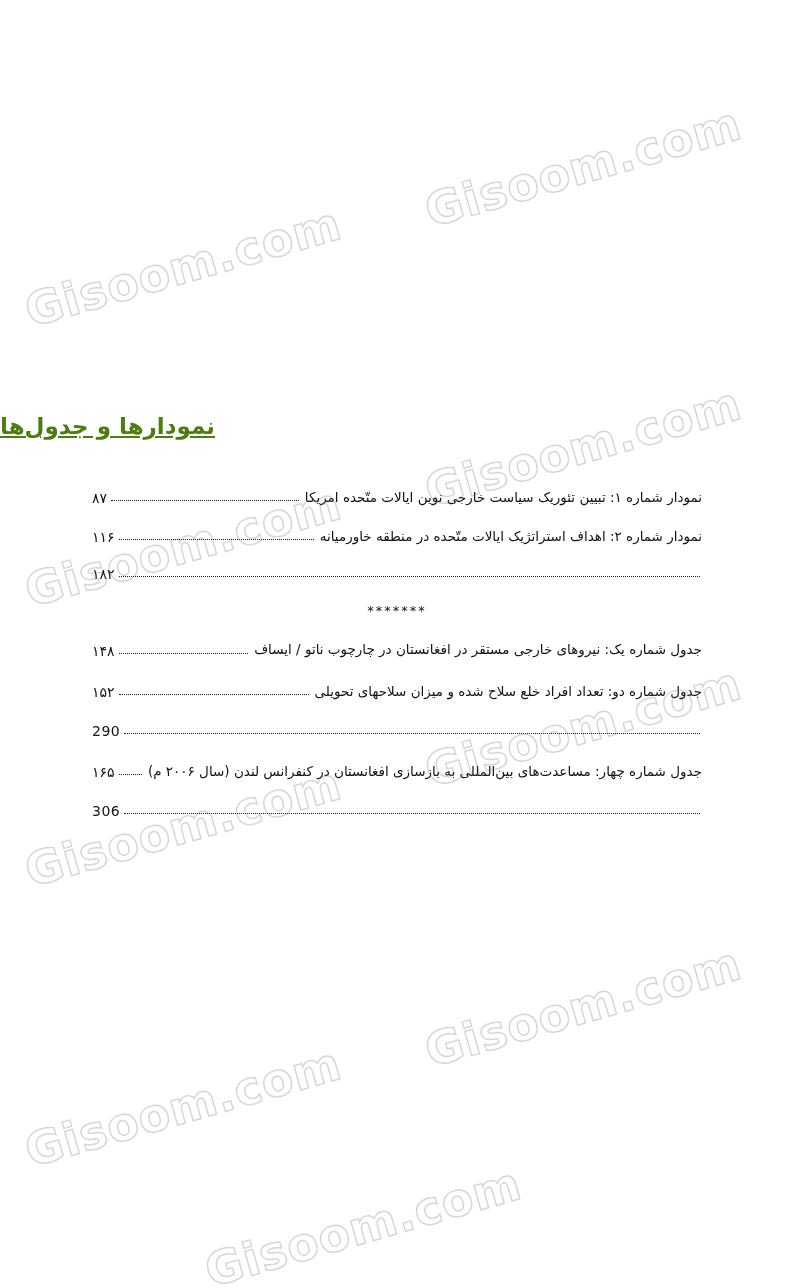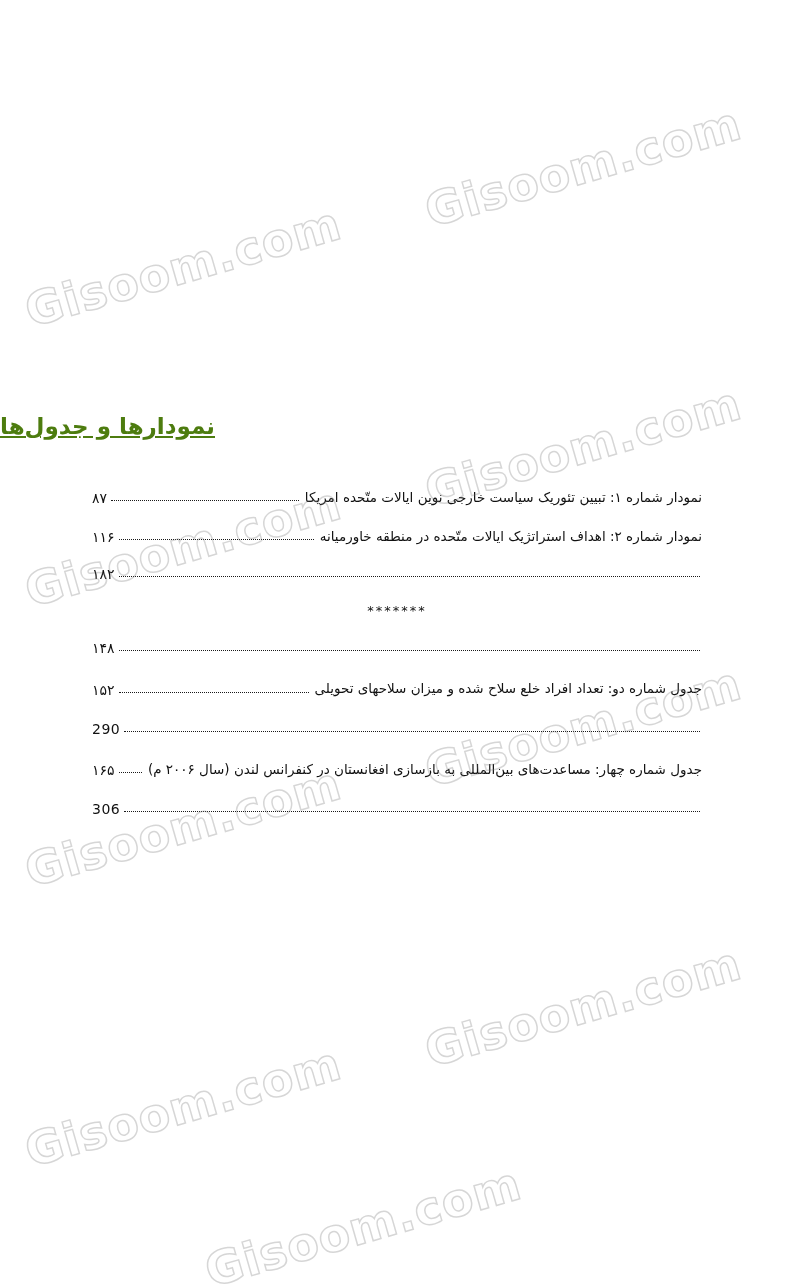--- a/index.html
+++ b/index.html
@@ -125,20 +125,21 @@
       <div class="toc-entry">
         <span class="dots"></span>
         <span class="page-num">۱۸۲</span>
       </div>
     </div>
 
     <div class="separator">*******</div>
 
     <div class="group-tables">
       <div class="toc-entry">
+        <span class="entry-text">جدول شماره یک: نیروهای خارجی مستقر در افغانستان در چارچوب ناتو / ایساف</span>
         <span class="dots"></span>
         <span class="page-num">۱۴۸</span>
       </div>
       <div class="toc-entry">
         <span class="entry-text">جدول شماره دو: تعداد افراد خلع سلاح شده و میزان سلاحهای تحویلی</span>
         <span class="dots"></span>
         <span class="page-num">۱۵۲</span>
       </div>
       <div class="toc-entry">
         <span class="dots"></span>

